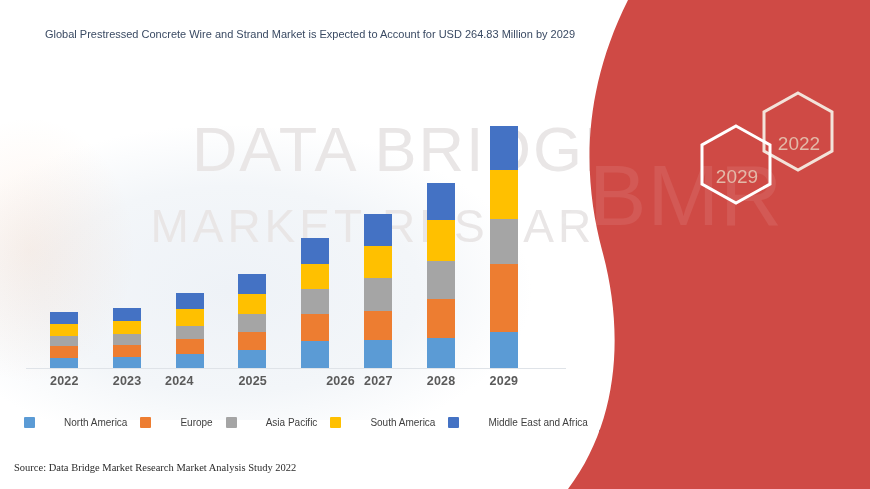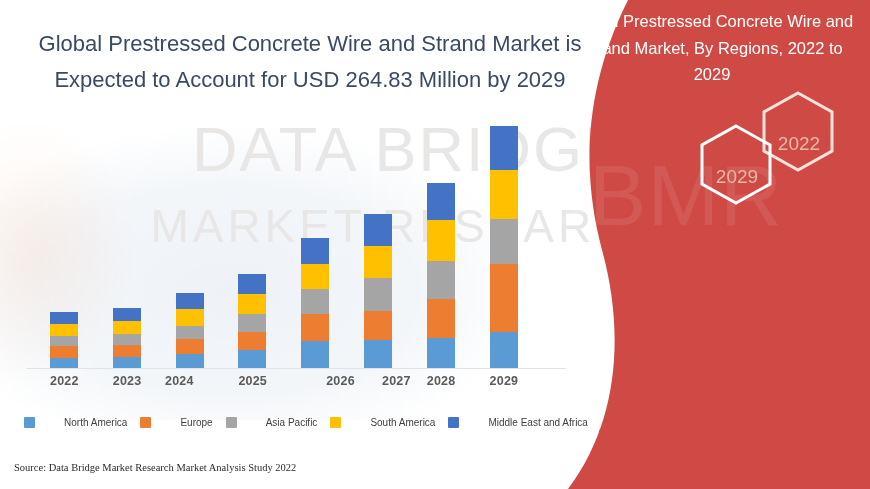--- a/index.html
+++ b/index.html
@@ -59,21 +59,21 @@
     user-select: none;
   }
   #watermark .wm2 { font-size: 46px; letter-spacing: 4px; }
 
   #chart-title {
     position: absolute;
     left: 30px; top: 26px;
     width: 560px;
     text-align: center;
     color: #3a4a63;
-    font-size: 22px;
+    font-size: 11px;
     line-height: 1.62;
     font-weight: 400;
   }
 
   
   #plot {
     position: absolute;
     left: 0; top: 0;
     width: 640px; height: 489px;
     pointer-events: none;
@@ -275,21 +275,21 @@
           <div class="seg" title="North America 2026: 18.6" style="height: 27.1812px; background: rgb(91, 155, 213);"></div>
         </div>
         <div class="xlabel" style="left: 301.2px; margin-left: 25px;">2026</div>
         <div class="bar-group" style="left: 364px;">
           <div class="seg" title="Middle East and Africa 2027: 21.7" style="height: 31.7114px; background: rgb(68, 114, 196);"></div>
           <div class="seg" title="South America 2027: 21.7" style="height: 31.7114px; background: rgb(255, 192, 0);"></div>
           <div class="seg" title="Asia Pacific 2027: 22.9" style="height: 33.465px; background: rgb(165, 165, 165);"></div>
           <div class="seg" title="Europe 2027: 19.8" style="height: 28.9348px; background: rgb(237, 125, 49);"></div>
           <div class="seg" title="North America 2027: 19.2" style="height: 28.058px; background: rgb(91, 155, 213);"></div>
         </div>
-        <div class="xlabel" style="left: 382px;">2027</div>
+        <div class="xlabel" style="left: 364px;">2027</div>
         <div class="bar-group" style="left: 426.8px;">
           <div class="seg" title="Middle East and Africa 2028: 25.4" style="height: 37.1184px; background: rgb(68, 114, 196);"></div>
           <div class="seg" title="South America 2028: 27.9" style="height: 40.7717px; background: rgb(255, 192, 0);"></div>
           <div class="seg" title="Asia Pacific 2028: 26.1" style="height: 38.1413px; background: rgb(165, 165, 165);"></div>
           <div class="seg" title="Europe 2028: 26.7" style="height: 39.0181px; background: rgb(237, 125, 49);"></div>
           <div class="seg" title="North America 2028: 20.4" style="height: 29.8116px; background: rgb(91, 155, 213);"></div>
         </div>
         <div class="xlabel" style="left: 426.8px;">2028</div>
         <div class="bar-group" style="left: 489.6px;">
           <div class="seg" title="Middle East and Africa 2029: 30.4" style="height: 44.4251px; background: rgb(68, 114, 196);"></div>
@@ -333,21 +333,20 @@
         <path d="M6 4 L6 30 C6 38 12 41 19 41 C27 41 32 35 32 27 C32 19 27 14 20 14 C16 14 13 16 11 19" fill="none" stroke="#2f5fa8" stroke-width="6" stroke-linecap="round"></path>
         <path d="M20 41 C30 41 38 34 42 24" fill="none" stroke="#e8791f" stroke-width="6" stroke-linecap="round"></path>
       </svg>
       
     </div>
   </div>
 
   <div id="right-panel">
     <div id="right-red"></div>
     <div id="right-watermark">DBMR</div>
-    <div id="right-title">Global Prestressed Concrete Wire and Strand Market, By Regions, 2022 to 2029</div>
 
     <div id="hexes">
       <svg width="220" height="125" viewBox="0 0 220 125">
 
         <polygon points="152,5 186,24 186,63 152,82 118,63 118,24" fill="none" stroke="#f3e3da" stroke-width="3"></polygon>
 
         <polygon points="90,38 124,57 124,96 90,115 56,96 56,57" fill="none" stroke="#ffffff" stroke-width="3"></polygon>
       </svg>
       <div class="hex-label" id="hex-label-2022">2022</div>
       <div class="hex-label" id="hex-label-2029">2029</div>

